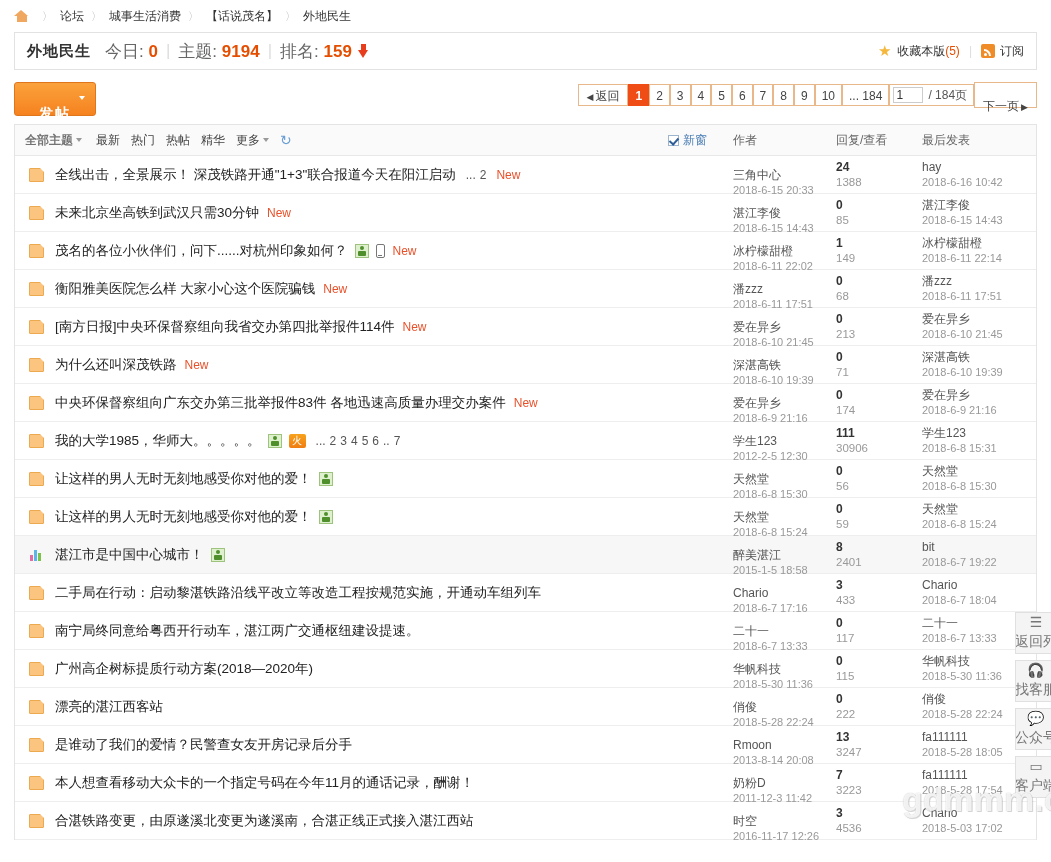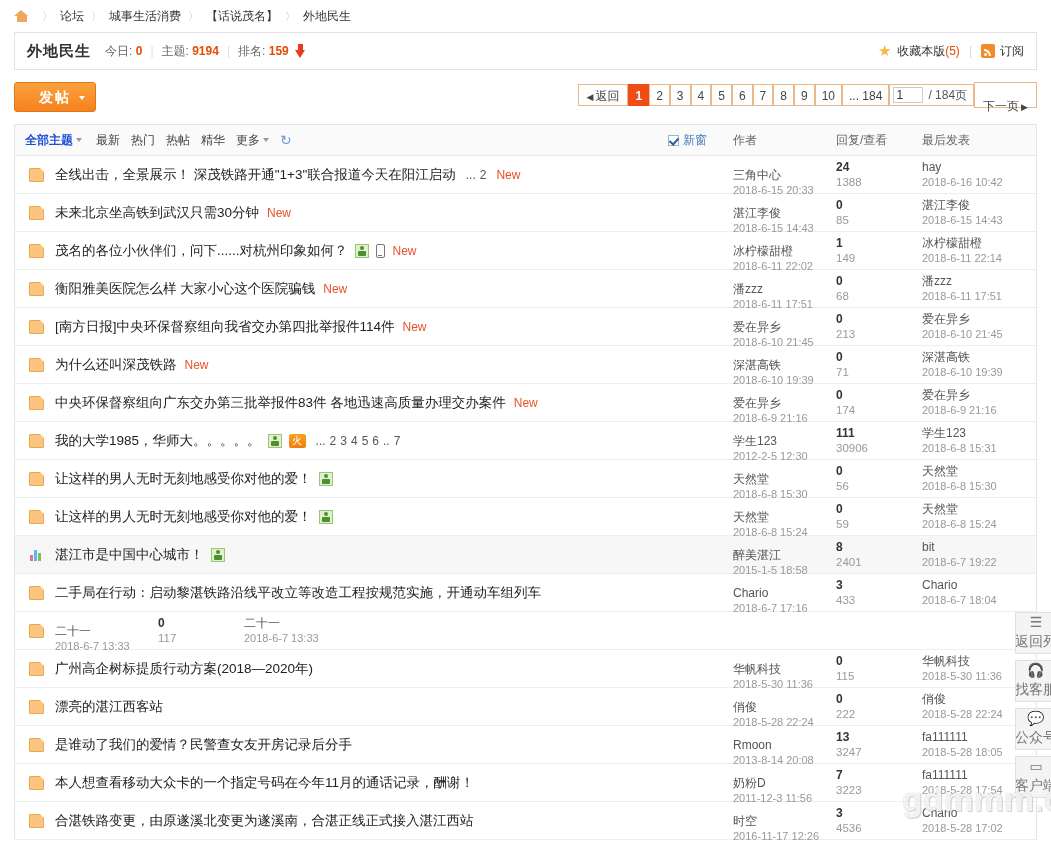--- a/index.html
+++ b/index.html
@@ -63,21 +63,21 @@
     box-sizing: border-box;
   }
   .forum-name {
     font-size: 15px;
     font-weight: bold;
     color: #333;
     margin-right: 14px;
     letter-spacing: 1px;
   }
   .forum-stats {
-    font-size: 12px;
+    font-size: 17px;
     color: #666;
     display: flex;
     align-items: center;
   }
   .forum-stats .stat { white-space: nowrap; }
   .forum-stats .num { color: #e54e00; font-weight: bold; }
   .forum-stats .divider { color: #ddd; margin: 0 8px; }
   .rank-arrow {
     display: inline-block;
     margin-left: 6px;
@@ -162,21 +162,21 @@
     border-radius: 3px;
     color: #fff;
     font-size: 14px;
     font-weight: bold;
     letter-spacing: 2px;
     width: 82px;
     height: 30px;
     line-height: 28px;
     text-align: center;
     cursor: pointer;
-    padding: 0;
+    padding: 16px;
     font-family: inherit;
     position: relative;
   }
   .post-btn .caret {
     position: absolute;
     right: 10px; top: 13px;
     width: 0; height: 0;
     border-left: 3.5px solid transparent;
     border-right: 3.5px solid transparent;
     border-top: 4px solid #fff;
@@ -255,21 +255,21 @@
     padding: 0 10px;
     font-size: 12px;
     position: relative;
   }
   .filter-bar a {
     color: #444;
     text-decoration: none;
     margin-right: 11px;
     cursor: pointer;
   }
-  .filter-bar .strong { font-weight: bold; color: #1d4ed8; margin-right: 14px; }
+  .filter-bar .strong { font-weight: bold; color: #737373; margin-right: 14px; }
   .mini-caret {
     display: inline-block;
     width: 0; height: 0;
     border-left: 3.5px solid transparent;
     border-right: 3.5px solid transparent;
     border-top: 4px solid #999;
     margin-left: 3px;
     vertical-align: 2px;
   }
   .refresh-icon {
@@ -856,20 +856,23 @@
             <span class="replies">3</span>
             <span class="views">433</span>
           </div>
           <div class="col-last">
             <a class="uname">Chario</a>
             <span class="dt">2018-6-7 18:04</span>
           </div>
         </div>
         <div class="row">
           <span class="icon-folder"></span>
+          <div class="subject">
+            <a class="title">南宁局终同意给粤西开行动车，湛江两广交通枢纽建设提速。</a>
+          </div>
           <div class="col-author">
             <a class="uname">二十一</a>
             <span class="dt">2018-6-7 13:33</span>
           </div>
           <div class="col-rv">
             <span class="replies">0</span>
             <span class="views">117</span>
           </div>
           <div class="col-last">
             <a class="uname">二十一</a>
@@ -930,21 +933,21 @@
             <span class="dt">2018-5-28 18:05</span>
           </div>
         </div>
         <div class="row">
           <span class="icon-folder"></span>
           <div class="subject">
             <a class="title">本人想查看移动大众卡的一个指定号码在今年11月的通话记录，酬谢！</a>
           </div>
           <div class="col-author">
             <a class="uname">奶粉D</a>
-            <span class="dt">2011-12-3 11:56</span>
+            <span class="dt">2011-12-3 11:42</span>
           </div>
           <div class="col-rv">
             <span class="replies">7</span>
             <span class="views">3223</span>
           </div>
           <div class="col-last">
             <a class="uname">fa111111</a>
             <span class="dt">2018-5-28 17:54</span>
           </div>
         </div>
@@ -956,21 +959,21 @@
           <div class="col-author">
             <a class="uname">时空</a>
             <span class="dt">2016-11-17 12:26</span>
           </div>
           <div class="col-rv">
             <span class="replies">3</span>
             <span class="views">4536</span>
           </div>
           <div class="col-last">
             <a class="uname">Chario</a>
-            <span class="dt">2018-5-28 17:02</span>
+            <span class="dt">2018-5-03 17:02</span>
           </div>
         </div>
       </div>
   </div>
 
   <div class="float-bar">
     <div class="fbtn">
       <span class="fico">☰</span>
       <span class="flabel">返回列</span>
     </div>

